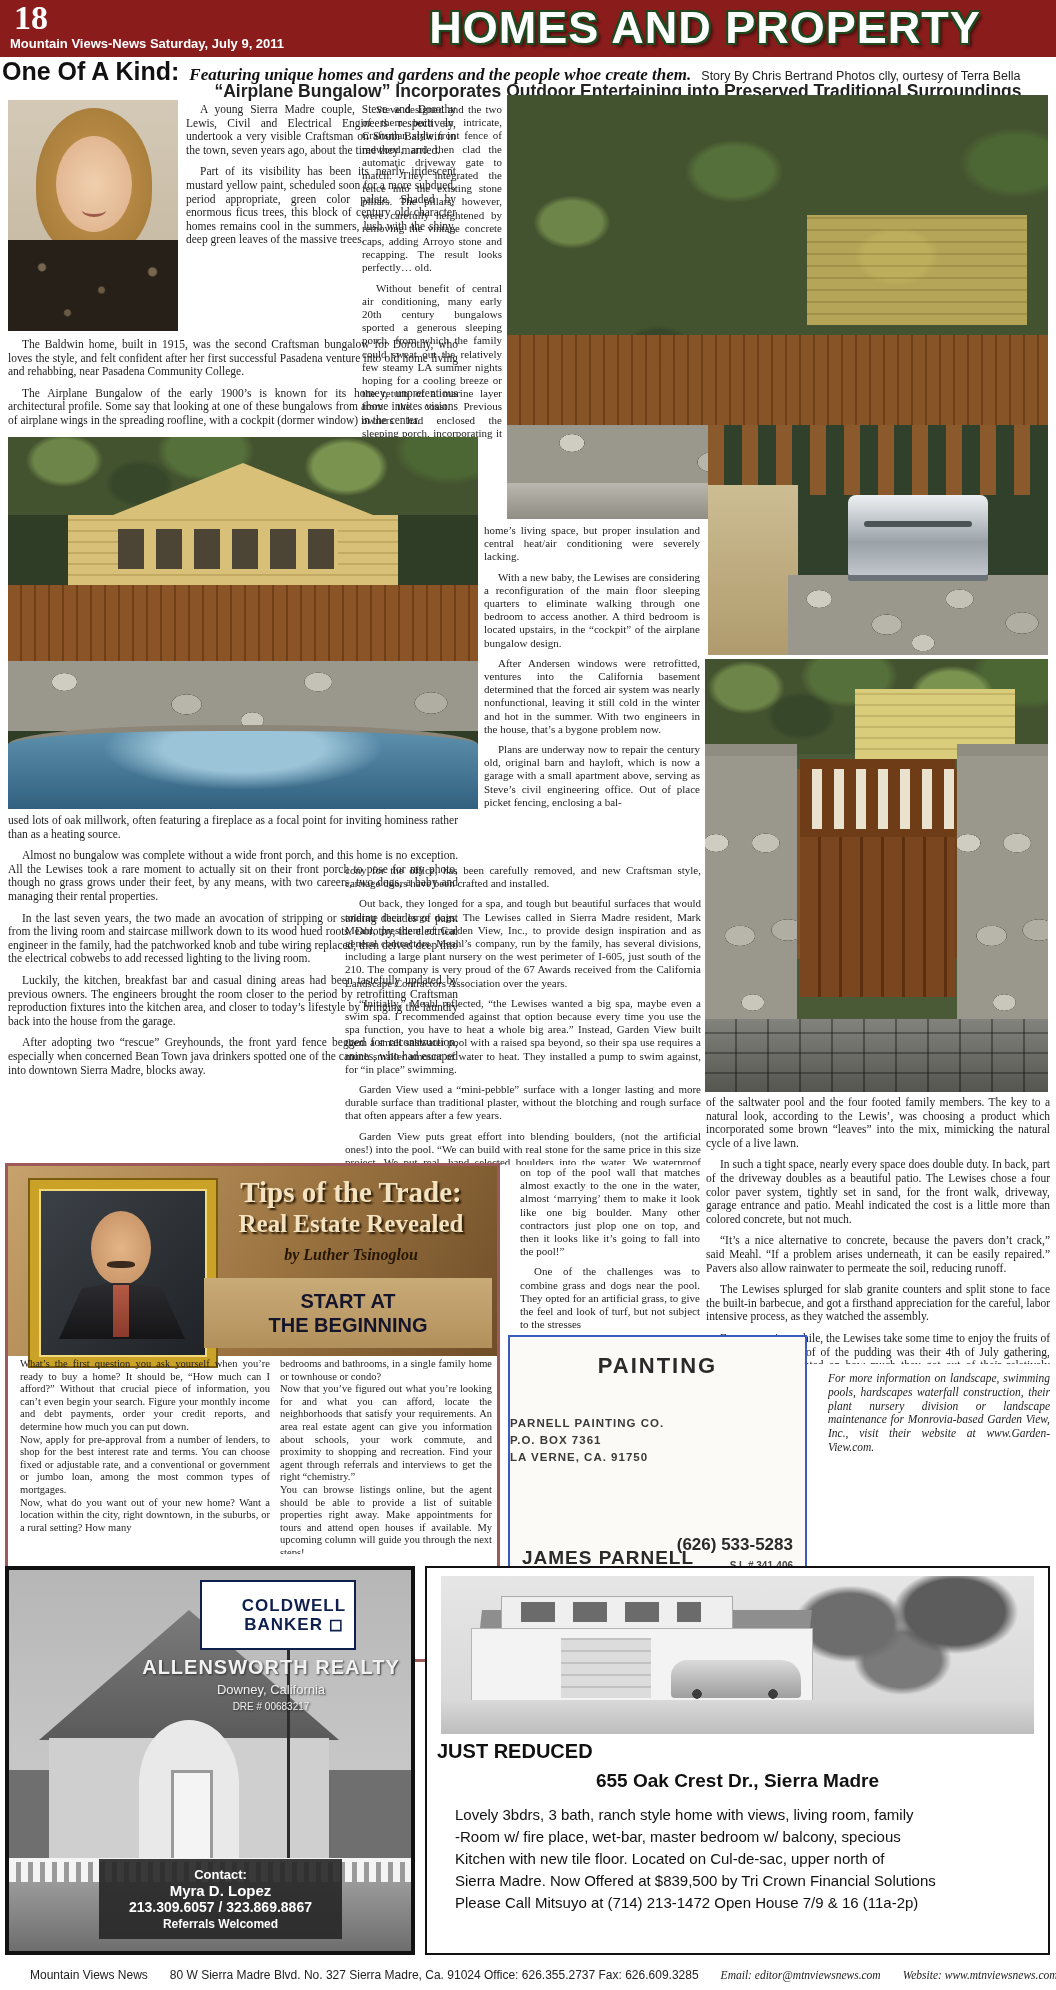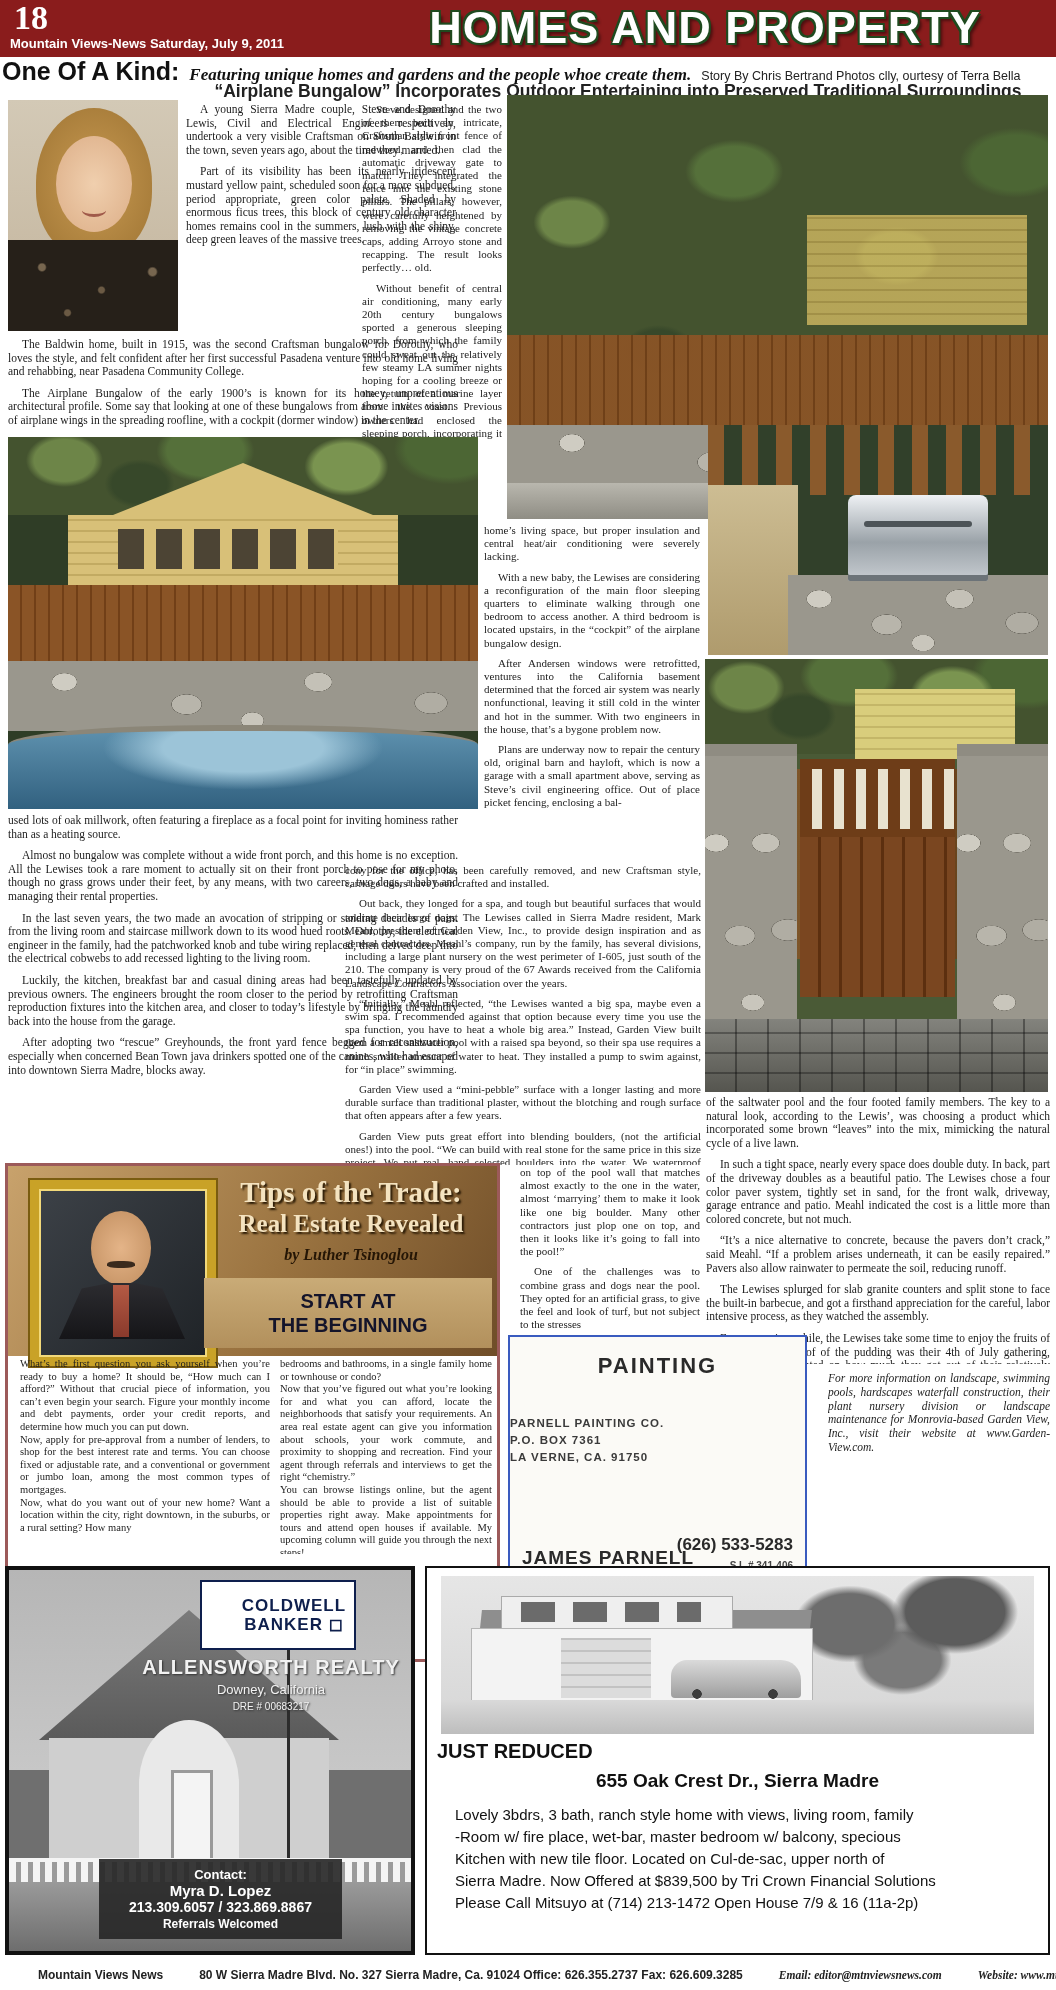--- a/index.html
+++ b/index.html
@@ -82,22 +82,22 @@
   .cb-contact{position:absolute;left:90px;bottom:12px;width:235px;background:rgba(40,40,40,.92);color:#fff;
     text-align:center;font-family:"Liberation Sans",sans-serif;padding:8px 4px;}
   
   .jrad{left:425px;top:1566px;width:625px;height:389px;background:#fff;border:2px solid #111;box-sizing:border-box;
     font-family:"Liberation Sans",sans-serif;color:#111;}
   .jr-title{position:absolute;top:172px;width:100%;text-align:left;font-weight:bold;font-size:20px;padding-left:10px;}
   .jr-addr{position:absolute;top:202px;width:100%;text-align:center;font-weight:bold;font-size:19px;}
   .jr-body{position:absolute;left:28px;top:236px;width:570px;font-size:15px;line-height:22px;}
   .jr-body p{margin:0;}
   
-  .footer{left:0;top:1960px;width:1056px;height:30px;display:flex;align-items:center;gap:36px;padding-left:38px;box-sizing:border-box;
-    font-family:"Liberation Sans",sans-serif;font-weight:bold;font-size:12px;color:#222;white-space:nowrap;}
+  .footer{left:0;top:1960px;width:1056px;height:30px;display:flex;align-items:center;gap:22px;padding-left:30px;box-sizing:border-box;
+    font-family:"Liberation Sans",sans-serif;font-weight:normal;font-size:12px;color:#222;white-space:nowrap;}
   .footer .serifit{font-family:"Liberation Serif",serif;font-style:italic;font-size:11.5px;}
 </style>
 </head>
 <body>
 
 <div id="page">
 
   <div class="abs band"></div>
   <div class="abs pageno">18</div>
   <div class="abs masthead">Mountain Views-News   Saturday, July 9, 2011</div>

